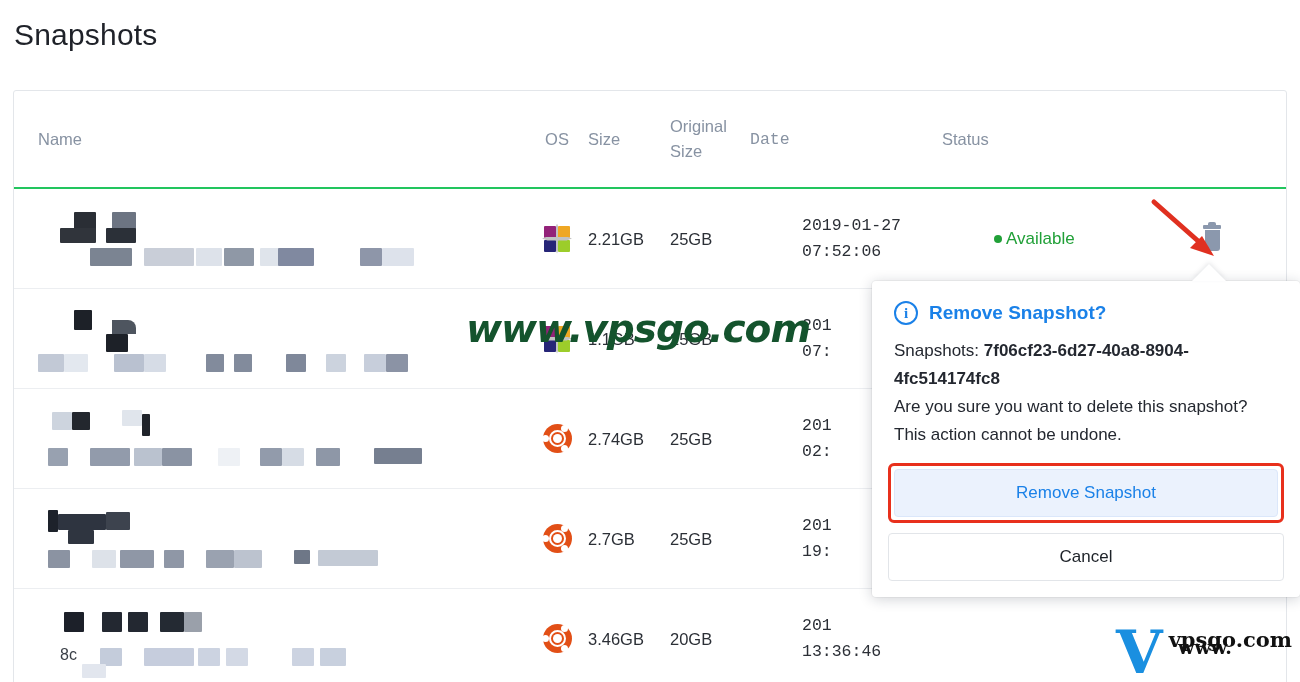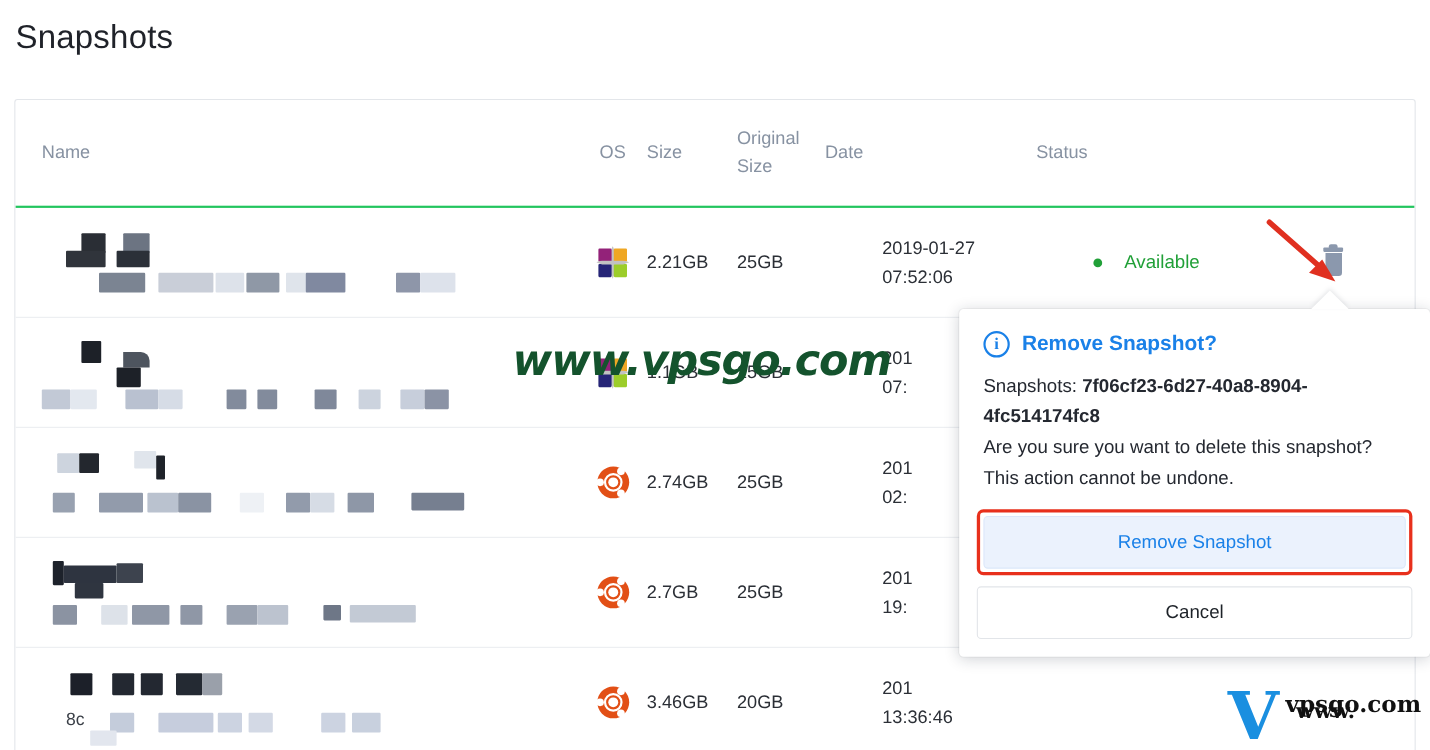--- a/index.html
+++ b/index.html
@@ -43,21 +43,21 @@
     height: 98px;
     border-bottom: 2px solid #22c55e;
   }
   .row.body { height: 100px; }
 
   
   .c-name   { width: 512px; padding-left: 24px; }
   .c-os     { width: 62px;  display:flex; align-items:center; justify-content:center;}
   .c-size   { width: 82px;  }
   .c-osize  { width: 132px; }
-  .c-date   { width: 192px; }
+  .c-date   { width: 192px; font-family: Liberation Mono, monospace; }
   .c-status { width: 168px; }
   .c-act    { width: 100px; display:flex; align-items:center; justify-content:center;}
 
   .th {
     color: #8792a2;
     font-size: 16.5px;
     font-weight: 400;
     line-height: 25px;
   }
   .th.wrap { max-width: 80px; }
@@ -94,21 +94,21 @@
   .ubuntu::before {
     content:""; position:absolute; left:50%; top:50%;
     width: 9px; height: 9px; margin:-4.5px 0 0 -4.5px;
     border-radius:50%; background:#fff;
   }
   .ub-dot { position:absolute; width:7px; height:7px; border-radius:50%; background:#fff; }
   .ub-ring { position:absolute; left:50%; top:50%; width:17px;height:17px;margin:-8.5px 0 0 -8.5px;
              border:2.5px solid #fff; border-radius:50%; }
 
   
-  .status { display:flex; align-items:center; gap:20px; }
+  .status { display:flex; align-items:center; gap:4px; }
   .dot { width:8px; height:8px; border-radius:50%; background:#21a038; }
   .status-label { color:#21a038; font-size:17px; }
 
   
   .trash { width: 22px; height: 27px; position: relative; cursor: pointer; }
   .trash .lid { position:absolute; top:0; left:2px; width:18px; height:4px; background:#8b98ad; border-radius:1px;}
   .trash .handle{ position:absolute; top:-3px; left:7px; width:8px; height:4px; background:#8b98ad; border-radius:2px 2px 0 0;}
   .trash .body{ position:absolute; top:5px; left:3.5px; width:15px; height:21px; background:#8b98ad; border-radius:0 0 3px 3px;}
 
   

